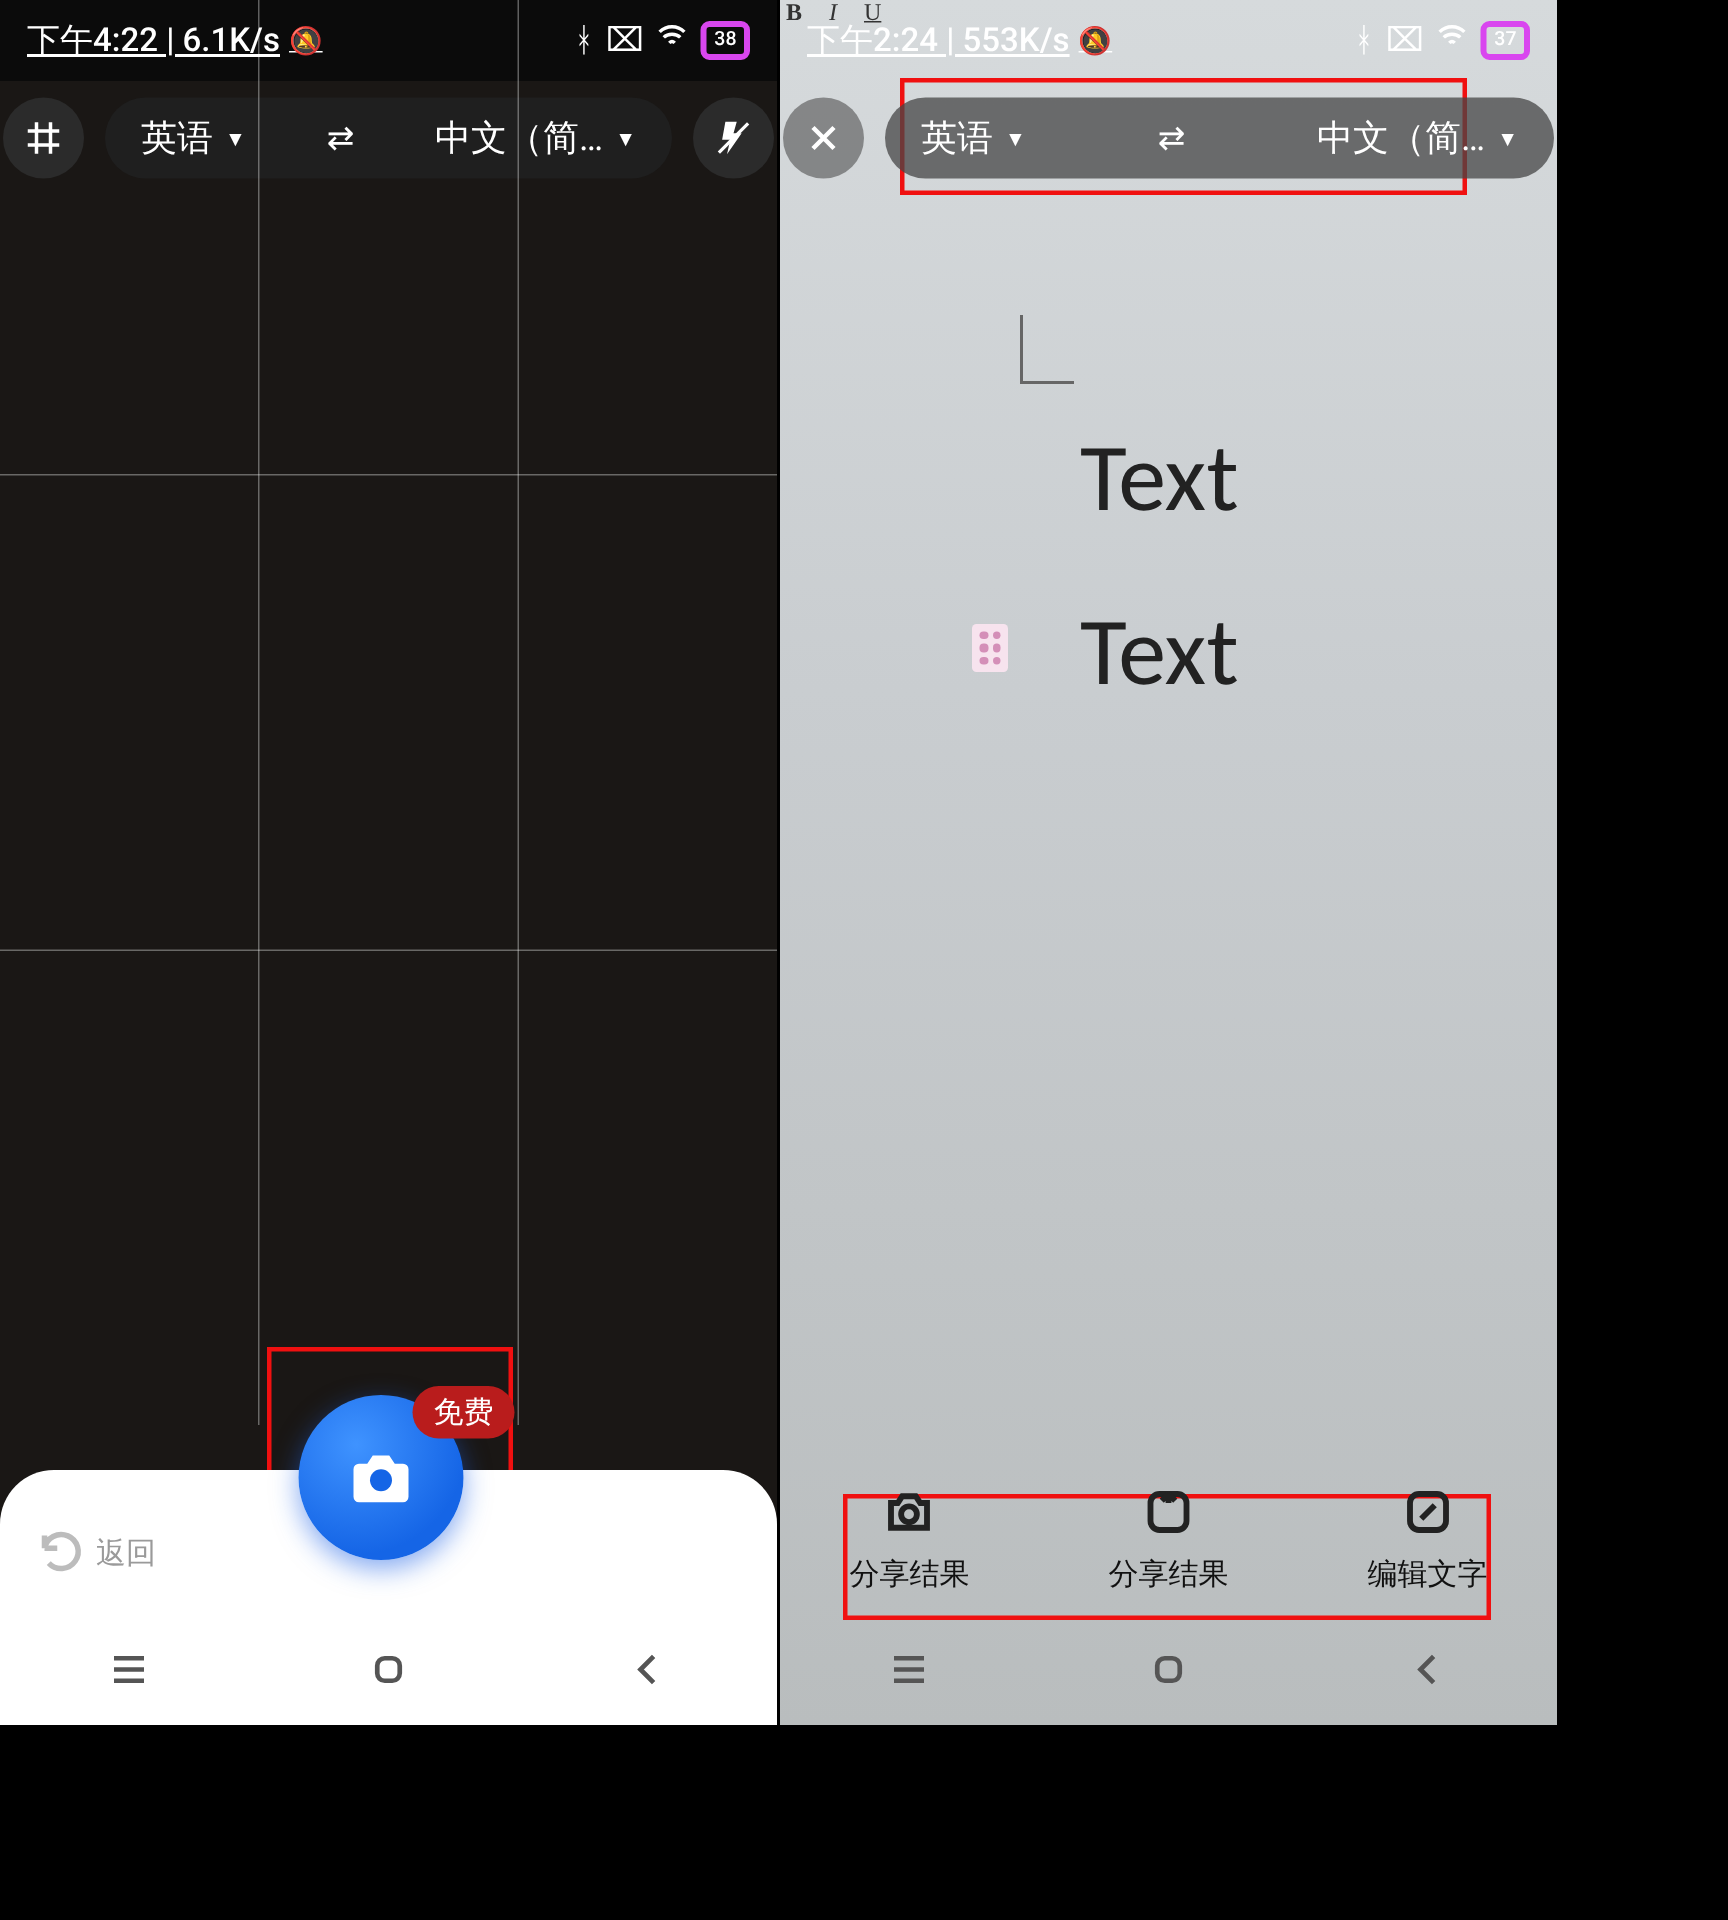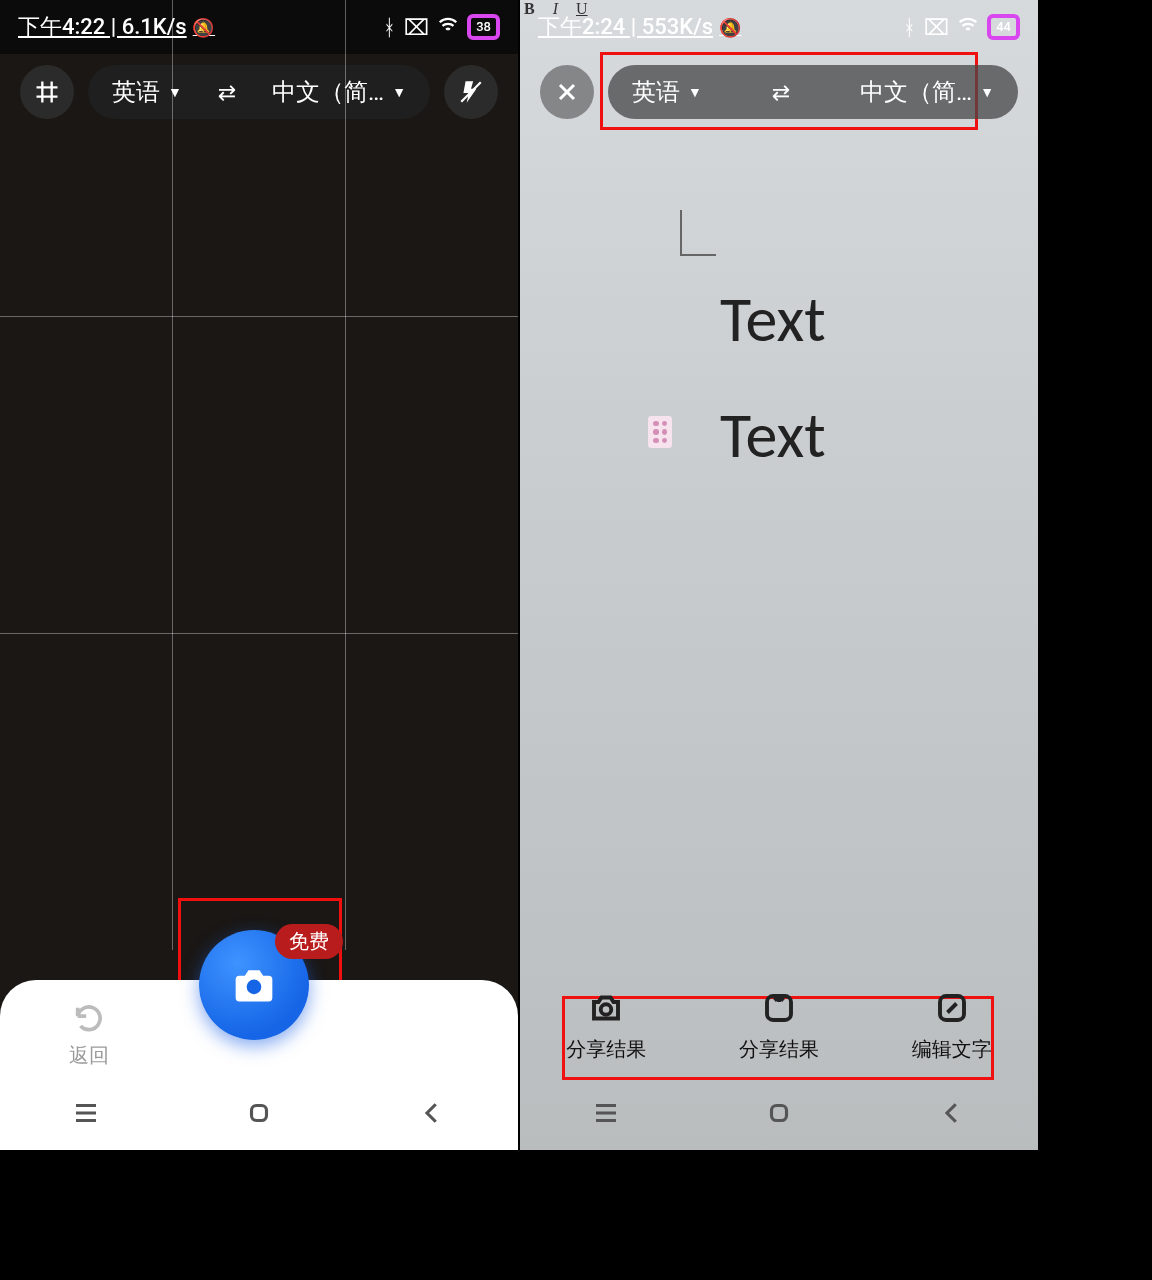--- a/index.html
+++ b/index.html
@@ -38,21 +38,21 @@
 
   
   .topbar {
     position: absolute;
     top: 62px;
     left: 0; right: 0;
     height: 60px;
     display: flex;
     align-items: center;
     gap: 14px;
-    padding: 0 20px;
+    padding: 0 2px;
   }
   .circ-btn {
     width: 54px; height: 54px;
     border-radius: 50%;
     background: #2b2b2b;
     color: #fff;
     display: flex;
     align-items: center;
     justify-content: center;
     font-size: 26px;
@@ -87,21 +87,21 @@
 
   
   .shelf-l {
     position:absolute; bottom:70px; left:0; right:0; height:100px;
     background:#fff;
     border-top-left-radius:36px; border-top-right-radius:36px;
     display:flex; align-items:center; justify-content:space-between;
     padding: 10px 24px 0 24px;
     color:#9a9a9a;
   }
-  .shelf-l .col { display:flex; flex-direction:column; align-items:center; gap:6px; font-size:20px; width:130px;}
+  .shelf-l .col { display:flex; flex-direction:row; align-items:center; gap:6px; font-size:20px; width:130px;}
   .shelf-l .col svg { width:34px; height:34px; }
 
   .shutter-wrap {
     position:absolute;
     bottom:100px;
     left:50%;
     transform:translateX(-50%);
     width:120px; height:120px;
   }
   .shutter {
@@ -266,21 +266,21 @@
     <span class="right-icons">
       <span>ᚼ</span>
       <span>⌧</span>
       <span>
         <svg width="22" height="22" viewBox="0 0 24 24" fill="none" stroke="#fff" stroke-width="2.5">
             <path d="M3 9c5-5 13-5 18 0"></path>
             <path d="M6 13c3-3 9-3 12 0"></path>
             <path d="M10 17c1.2-1.2 2.8-1.2 4 0"></path>
           </svg>
       </span>
-      <span class="batt">44</span>
+      <span class="batt">37</span>
     </span>
   </div>
 
   <div class="hl" style="left:80px; top:52px; width:378px; height:78px;"></div>
 
   <div class="topbar">
     <div class="circ-btn">
       <svg width="24" height="24" viewBox="0 0 24 24" stroke="#fff" stroke-width="3" fill="none">
           <path d="M5 5l14 14M19 5L5 19"></path>
         </svg>

